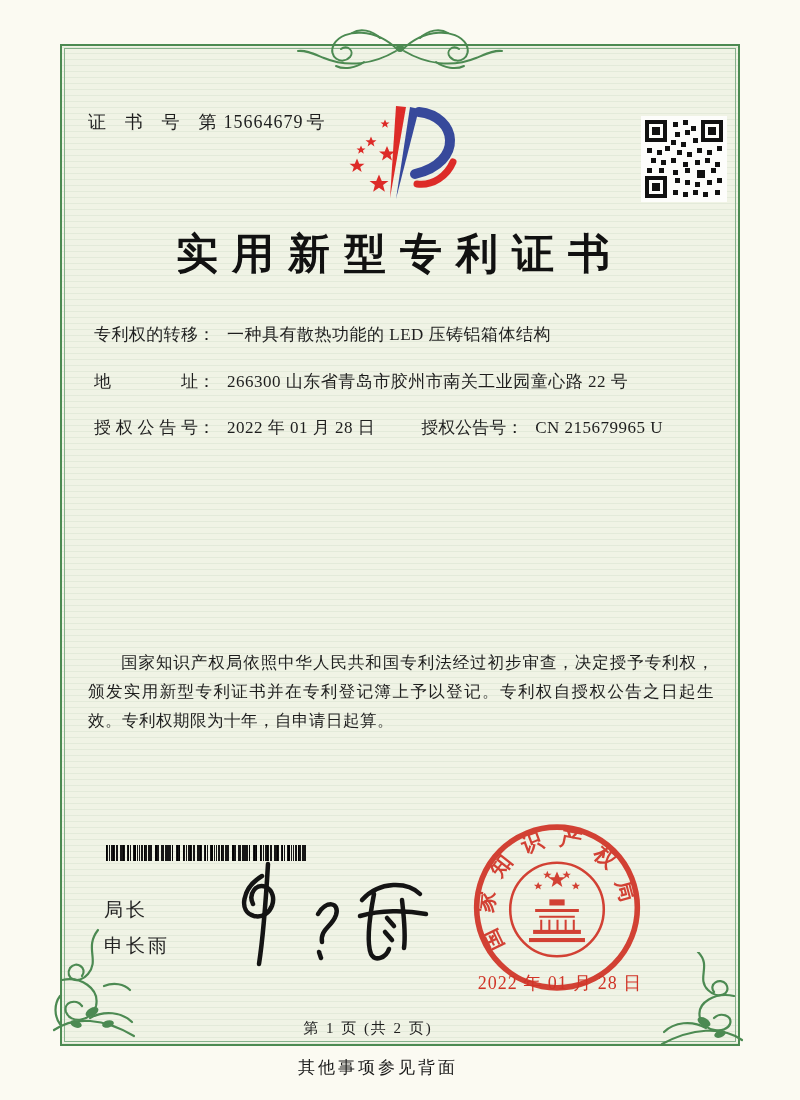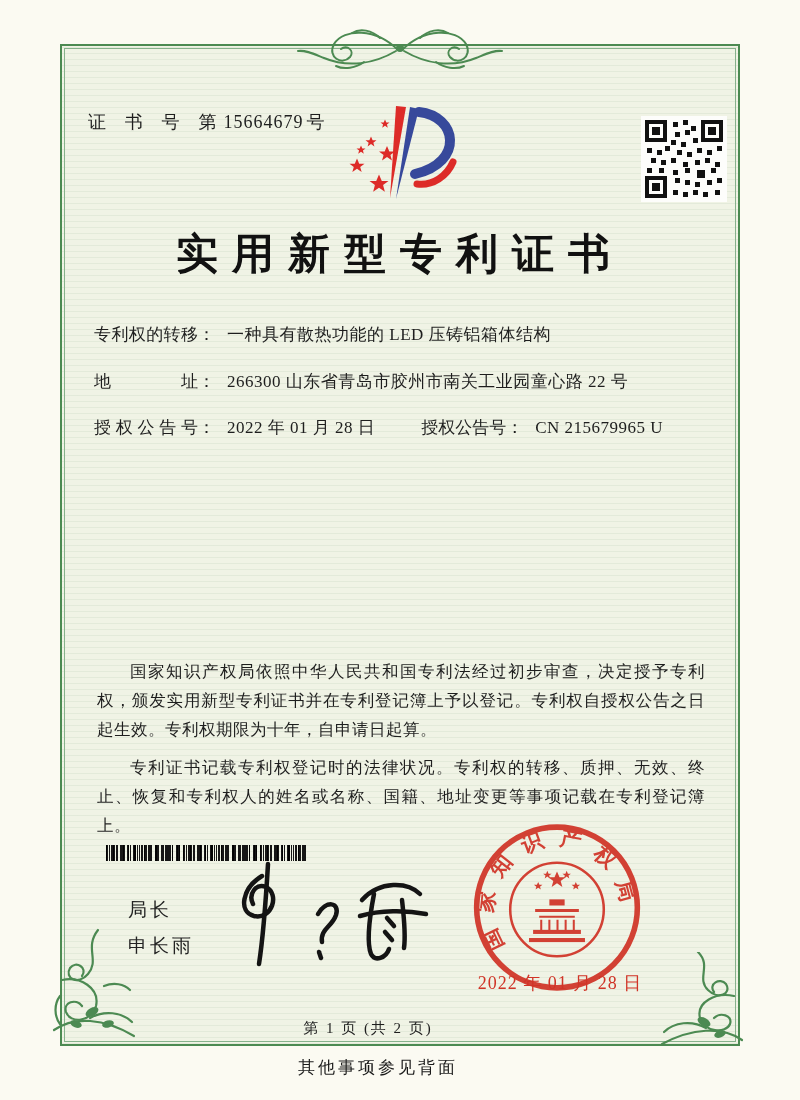--- a/index.html
+++ b/index.html
@@ -23,29 +23,29 @@
     position:absolute;left:0;right:0;top:226px;text-align:center;
     font-size:42px;font-weight:700;letter-spacing:14px;color:#111;
   }
   .fields{position:absolute;left:94px;top:324px;width:620px;font-size:17px;}
   .field-row{margin-bottom:25.5px;white-space:nowrap;line-height:21px;}
   .f-label{display:inline-block;width:104px;text-align:justify;text-align-last:justify;vertical-align:top;}
   .f-colon{vertical-align:top;}
   .f-value{margin-left:12px;vertical-align:top;letter-spacing:0.5px;}
   .grant-pair{margin-left:46px;text-align:right;}
   .paras{position:absolute;left:88px;top:648px;width:626px;font-size:16.5px;line-height:29px;letter-spacing:0.5px;text-align:justify;}
-  .paras p{margin:9px;text-indent:2em;}
+  .paras p{margin:0;text-indent:2em;}
   .barcode{
     position:absolute;left:106px;top:845px;width:200px;height:16px;
     background-image:
       repeating-linear-gradient(90deg,#161616 0 2px,transparent 2px 3px,#161616 3px 4px,transparent 4px 7px),
       repeating-linear-gradient(90deg,#161616 0 1px,transparent 1px 5px,#161616 5px 8px,transparent 8px 11px);
     background-blend-mode:multiply;
   }
-  .officer{position:absolute;left:104px;top:892px;font-family:"Liberation Sans","DejaVu Sans",sans-serif;font-size:19px;letter-spacing:3px;color:#222;margin-left:24px;}
+  .officer{position:absolute;left:104px;top:892px;font-family:"Liberation Sans","DejaVu Sans",sans-serif;font-size:19px;letter-spacing:3px;color:#222;}
   .officer div{line-height:36px;}
   .signature{position:absolute;left:222px;top:858px;}
   .seal{position:absolute;left:468px;top:818px;opacity:0.93;}
   .seal-date{
     position:absolute;left:470px;top:971px;width:180px;text-align:center;
     color:#d03427;font-size:18px;letter-spacing:1px;font-weight:500;
   }
   .page-info{position:absolute;left:0;right:0;top:1019px;text-align:center;font-size:15px;letter-spacing:2px;transform:translateX(-32px);}
   .back-note{position:absolute;left:0;right:0;top:1056px;text-align:center;font-size:17px;letter-spacing:3px;transform:translateX(-22px);color:#1a1a1a;}
   .logo{position:absolute;left:333px;top:96px;}
@@ -194,21 +194,20 @@
     <div class="field-row">
       <span class="f-label">地址</span><span class="f-colon">：</span><span class="f-value">266300 山东省青岛市胶州市南关工业园童心路 22 号</span>
     </div>
     <div class="field-row">
       <span class="f-label">授权公告号</span><span class="f-colon">：</span><span class="f-value">2022 年 01 月 28 日</span><span class="grant-pair"><span>授权公告号</span><span>：</span><span class="f-value">CN 215679965 U</span></span>
     </div>
   </div>
 
   <div class="paras">
     <p>国家知识产权局依照中华人民共和国专利法经过初步审查，决定授予专利权，颁发实用新型专利证书并在专利登记簿上予以登记。专利权自授权公告之日起生效。专利权期限为十年，自申请日起算。</p>
-    <p>专利证书记载专利权登记时的法律状况。专利权的转移、质押、无效、终止、恢复和专利权人的姓名或名称、国籍、地址变更等事项记载在专利登记簿上。</p>
   </div>
 
   <div class="barcode"></div>
 
   <div class="officer">
     <div>局长</div>
     <div>申长雨</div>
   </div>
 
   <svg class="signature" width="215" height="112" viewBox="0 0 215 112">

